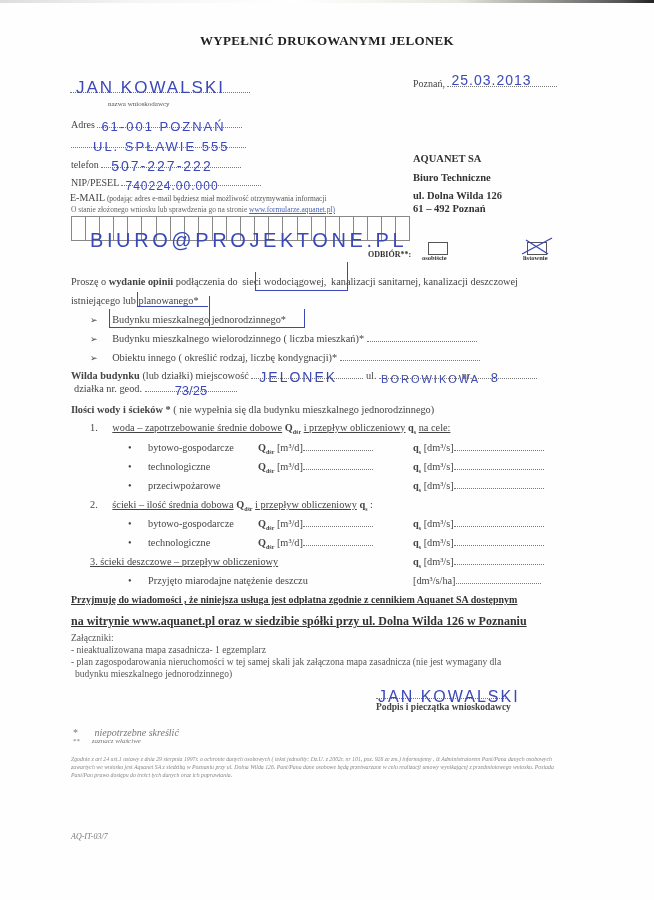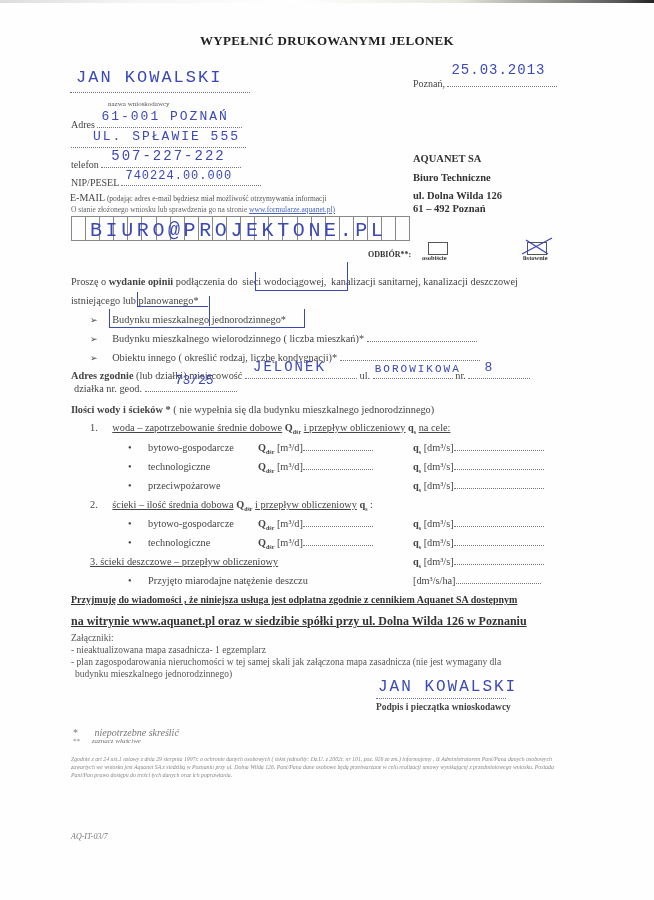--- a/index.html
+++ b/index.html
@@ -3,21 +3,21 @@
   <meta charset="utf-8">
   <style>
     html, body { margin: 0; padding: 0; }
     body {
       width: 654px; height: 900px; background: #fefefe; position: relative; overflow: hidden;
       font-family: "Liberation Serif", serif; color: #3a3a3a;
     }
     .topbar { position: absolute; top: 0; left: 0; width: 654px; height: 3px;
       background: linear-gradient(to right, #ddd 0%, #f4f4f4 20%, #fff 45%, #e8e8e0 70%, #555 95%, #222 100%); }
     .abs { position: absolute; white-space: nowrap; }
-    .hand { font-family: Liberation Mono, monospace; color: #3b48b8; letter-spacing: 2px; }
+    .hand { font-family: Liberation Sans, sans-serif; color: #3b48b8; letter-spacing: 2px; margin-top: 10px; }
     .title { left: 0; width: 654px; text-align: center; top: 33px; font-weight: bold; font-size: 13px; color: #222; letter-spacing: 0.3px; }
     .dots { border-bottom: 1px dotted #777; display: inline-block; }
     .small { font-size: 7px; color: #555; }
     .lbl { font-size: 10px; color: #444; }
     .bold { font-weight: bold; color: #333; }
     .boxes { position: absolute; left: 71px; top: 216px; display: flex; border-left: 1px solid #888; }
     .boxes span { width: 13.1px; height: 23px; border-right: 1px solid #888; border-top: 1px solid #888; border-bottom: 1px solid #888; display: inline-block; }
     .chk { position: absolute; width: 18px; height: 11px; border: 1px solid #555; }
     .body-text { font-size: 10.3px; color: #444; }
     .ul { text-decoration: underline; }
@@ -154,21 +154,21 @@
   <span style="margin-left:12px;">Budynku mieszkalnego wielorodzinnego ( liczba mieszkań)*</span>
   <span class="dots" style="width:110px;"></span>
 </div>
 <div class="abs body-text" style="left:90px; top:352px;">
   <span class="bullet">➢</span>
   <span style="margin-left:12px;">Obiektu innego ( określić rodzaj, liczbę kondygnacji)*</span>
   <span class="dots" style="width:140px;"></span>
 </div>
 
 <div class="abs body-text" style="left:71px; top:368px;">
-  <b>Adres zgodnie</b>
+  <b>Wilda budynku</b>
   <span>(lub działki) miejscowość</span>
   <span class="dots" style="width:112px; position:relative; height:10px;">
     <span class="hand" style="position:absolute; left:8px; top:-9px; font-size:14px;">JELONEK</span>
   </span>
   <span>ul.</span>
   <span class="dots" style="width:80px; position:relative; height:10px;">
     <span class="hand" style="position:absolute; left:2px; top:-5px; font-size:11px;">BOROWIKOWA</span>
   </span>
   <span>nr.</span>
   <span class="dots" style="width:62px; position:relative; height:10px;">

